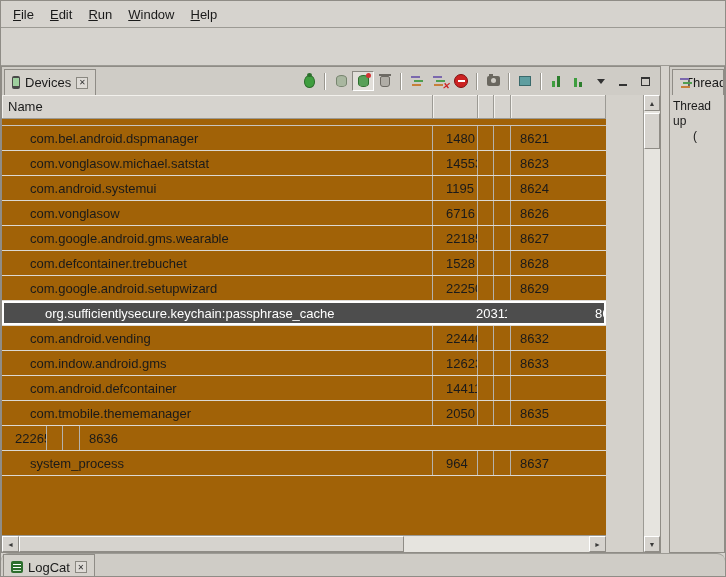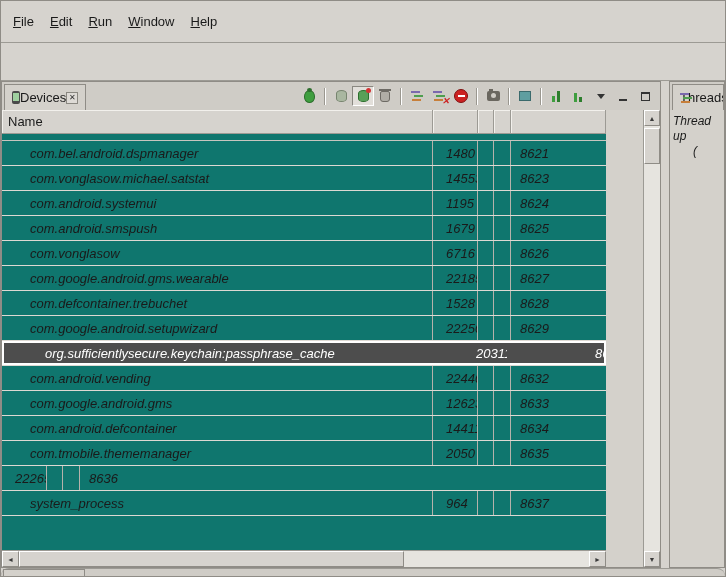--- a/index.html
+++ b/index.html
@@ -6,34 +6,34 @@
   html,body { background:#b0aeaa; }
   .screen {
     width:726px; height:577px;
     background:var(--chrome-bg,#d6d3ce);
     font-family:"Liberation Sans", sans-serif;
     font-size:13px; color:#1a1a1a;
     position:relative; overflow:hidden;
     border:1px solid #8f8c86;
   }
   
-  .menubar { height:42px; display:flex; align-items:center; padding-left:4px;
+  .menubar { height:27px; display:flex; align-items:center; padding-left:4px;
              border-bottom:1px solid #9c9a94; background:var(--chrome-bg,#d6d3ce); }
   .menu-item { padding:3px 8px; cursor:default; }
   
   .main-toolbar { height:38px; border-bottom:1px solid #9c9a94; background:var(--chrome-bg,#d6d3ce); }
   
   .workbench { height:487px; display:flex; }
   .panel { border:1px solid #8f8c86; background:#d4d1cb; display:flex; flex-direction:column; overflow:hidden; }
   .devices-panel { width:660px; }
   .sash { width:8px; background:var(--chrome-bg,#d6d3ce); }
   .threads-panel { flex:1; }
   
   .tabbar { height:28px; display:flex; align-items:flex-end; background:#cfccc6; padding-left:2px; flex:0 0 auto; }
-  .tab { height:26px; display:flex; align-items:center; padding:0 7px;
+  .tab { height:26px; display:flex; align-items:center; gap:5px; padding:0 7px;
          background:#d4d1cb; border:1px solid #8f8c86; border-bottom:none; white-space:nowrap; }
   .tclose { width:12px; height:12px; border:1px solid #8a8881; display:inline-flex;
             align-items:center; justify-content:center; font-size:8px; color:#333; background:#dedbd6; }
   
   .vtoolbar { margin-left:auto; display:flex; align-items:center; height:100%; padding-right:4px; }
   .tbtn { width:22px; height:20px; display:flex; align-items:center; justify-content:center; position:relative; }
   .tbtn.pressed { border:1px solid; border-color:#8a8881 #ffffff #ffffff #8a8881; background:#e2dfda; }
   .tsep { width:2px; height:17px; border-left:1px solid #9a978f; border-right:1px solid #ffffff; margin:0 4px; }
   .ic { display:block; position:relative; }
   .ic-bug { width:11px; height:13px; background:var(--debug-green,#3f9e3f); border:1px solid #2d6e2d; border-radius:50% 50% 46% 46%; }
@@ -74,21 +74,21 @@
   
   .table-wrap { flex:1; display:flex; min-height:0;gap:37px; }
   .left-col { flex:1; display:flex; flex-direction:column; min-width:0; }
   .thead { height:24px; display:flex; background:#d6d3ce; border-bottom:1px solid #9c9a94; flex:0 0 auto; }
   .hcell { border-right:1px solid #9c9a94; box-shadow:inset 1px 1px 0 #f2f0ec; display:flex; align-items:center; }
   .c-name { width:431px; padding-left:6px; }
   .c-pid  { width:45px;  }
   .c-a    { width:16px; }
   .c-b    { width:17px; }
   .c-port { flex:1; }
-  .tbody { flex:1; overflow:hidden; background:#0f766e;font-style:italic; }
+  .tbody { flex:1; overflow:hidden; background:#a16207; }
   .tspacer { height:7px; border-bottom:1px solid #c8c5bf; }
   .trow { height:25px; display:flex; align-items:stretch; border-bottom:1px solid #dcd9d3; }
   .cell { display:flex; align-items:center; overflow:hidden; white-space:nowrap; border-right:1px solid #b5b2ab; }
   .cell.c-name { padding-left:28px; }
   .cell.c-pid  { padding-left:13px; }
   .cell.c-port { padding-left:9px; border-right:none; }
   .trow.selected { background:var(--selection-bg,#4d4d4d); color:var(--selection-fg,#ffffff);
                    box-shadow:inset 0 0 0 2px #ffffff; }
   .trow.selected .cell { border-right-color:transparent;margin-left:15px; }
   
@@ -98,21 +98,21 @@
   .hscroll .sbtn { width:17px; height:16px; }
   .htrack { flex:1; position:relative; }
   .hthumb { position:absolute; left:0; top:0; height:16px; width:385px; background:#d6d3ce;
             border:1px solid; border-color:#ffffff #8f8c86 #8f8c86 #ffffff; }
   .vscroll { width:17px; display:flex; flex-direction:column; border-left:1px solid #9c9a94; background:#e6e4df; flex:0 0 auto; }
   .vscroll .sbtn { height:16px; width:16px; }
   .vtrack { flex:1; position:relative; }
   .vthumb { position:absolute; top:2px; left:0; width:16px; height:36px; background:#d6d3ce;
             border:1px solid; border-color:#ffffff #8f8c86 #8f8c86 #ffffff; }
   
-  .threads-msg { padding:4px 3px; font-size:12px; line-height:15px;font-style:italic; }
+  .threads-msg { padding:4px 3px; font-size:12px; line-height:15px; }
   .threads-msg .l2 { padding-left:20px; }
   
   .bottom-strip { height:26px; border-top:1px solid #9c9a94; background:#cfccc6; display:flex; align-items:center; padding-left:2px;border-radius:8px; }
 </style>
 </head>
 <body>
 
 <div class="screen">
 
   <div class="menubar">
@@ -211,27 +211,20 @@
                 <div class="cell c-port">8623</div>
               </div>
               <div class="trow">
                 <div class="cell c-name">com.android.systemui</div>
                 <div class="cell c-pid">1195</div>
                 <div class="cell c-a"></div>
                 <div class="cell c-b"></div>
                 <div class="cell c-port">8624</div>
               </div>
               <div class="trow">
-                <div class="cell c-name">com.android.smspush</div>
-                <div class="cell c-pid">1679</div>
-                <div class="cell c-a"></div>
-                <div class="cell c-b"></div>
-                <div class="cell c-port">8625</div>
-              </div>
-              <div class="trow">
                 <div class="cell c-name">com.vonglasow</div>
                 <div class="cell c-pid">6716</div>
                 <div class="cell c-a"></div>
                 <div class="cell c-b"></div>
                 <div class="cell c-port">8626</div>
               </div>
               <div class="trow">
                 <div class="cell c-name">com.google.android.gms.wearable</div>
                 <div class="cell c-pid">22185</div>
                 <div class="cell c-a"></div>
@@ -260,32 +253,31 @@
                 <div class="cell c-port">8631 / 8700</div>
               </div>
               <div class="trow">
                 <div class="cell c-name">com.android.vending</div>
                 <div class="cell c-pid">22440</div>
                 <div class="cell c-a"></div>
                 <div class="cell c-b"></div>
                 <div class="cell c-port">8632</div>
               </div>
               <div class="trow">
-                <div class="cell c-name">com.google.android.gms</div>
+                <div class="cell c-name">com.indow.android.gms</div>
                 <div class="cell c-pid">12623</div>
                 <div class="cell c-a"></div>
                 <div class="cell c-b"></div>
                 <div class="cell c-port">8633</div>
               </div>
               <div class="trow">
                 <div class="cell c-name">com.android.defcontainer</div>
                 <div class="cell c-pid">14411</div>
                 <div class="cell c-a"></div>
                 <div class="cell c-b"></div>
-                <div class="cell c-port">8634</div>
               </div>
               <div class="trow">
                 <div class="cell c-name">com.tmobile.thememanager</div>
                 <div class="cell c-pid">2050</div>
                 <div class="cell c-a"></div>
                 <div class="cell c-b"></div>
                 <div class="cell c-port">8635</div>
               </div>
               <div class="trow">
                 <div class="cell c-pid">22265</div>

